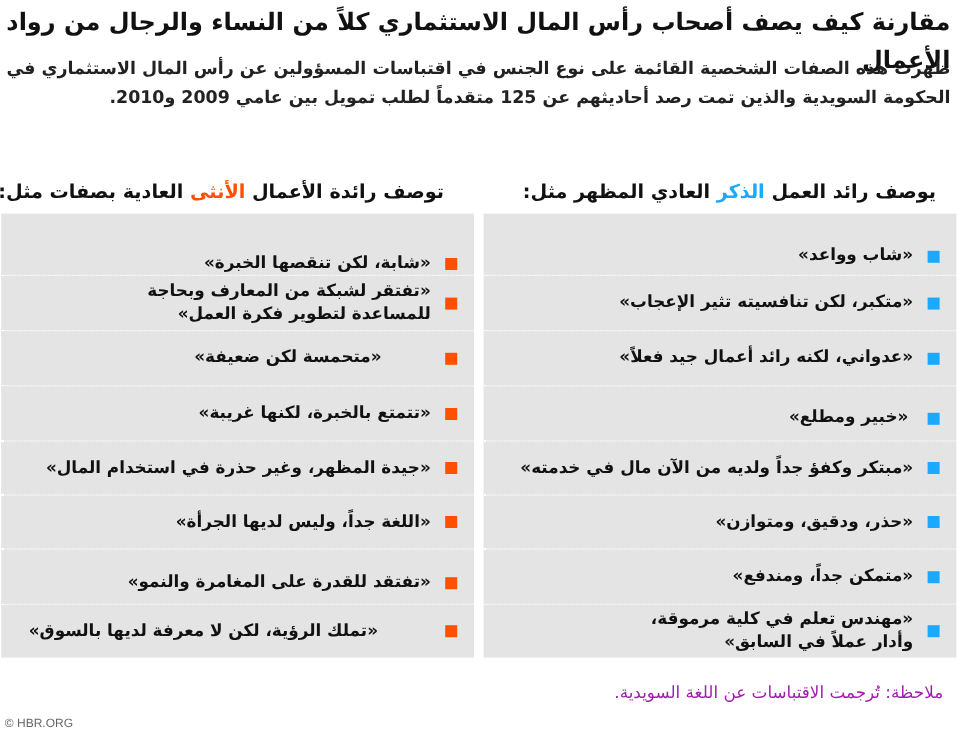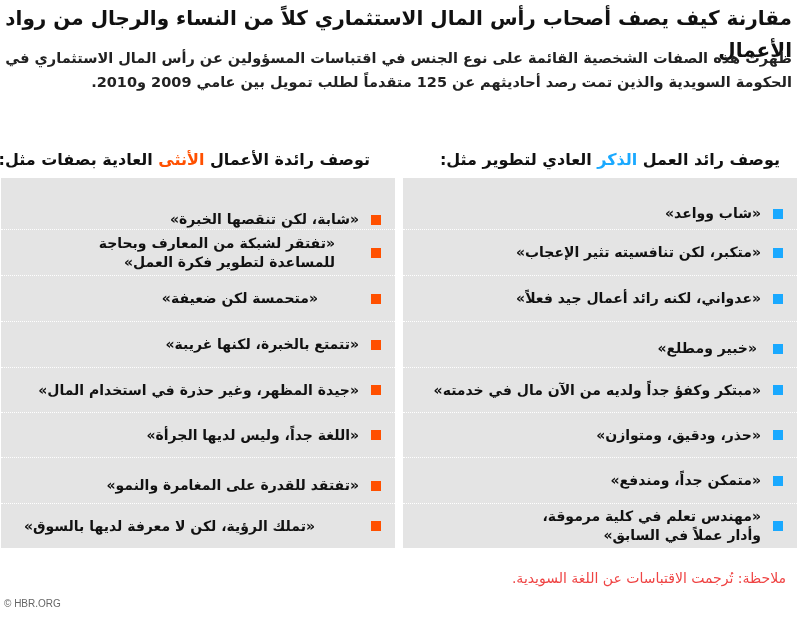--- a/index.html
+++ b/index.html
@@ -35,21 +35,21 @@
   .row:first-child { border-top: none; }
   .bullet { width: 10px; height: 10px; flex: 0 0 10px; margin-right: 14px; margin-left: 12px; }
   .female .bullet { background: #FF5000; }
   .male .bullet { background: #1AA9FF; margin-right: 14px; }
   .row-text {
     direction: rtl; text-align: right;
     font-size: 14px; font-weight: bold; line-height: 19px; color: #111;
   }
   .note {
     position: absolute; top: 570px; right: 14px; direction: rtl; text-align: left;
-    font-size: 14px; color: #ef4444; white-space: nowrap;
+    font-size: 14px; color: #a21caf; white-space: nowrap;
   }
   .credit {
     position: absolute; top: 598px; left: 4px;
     font-size: 10px; color: #666; font-family: "Liberation Sans", sans-serif;
   }
 </style>
 </head>
 <body>
 
 <div class="title">مقارنة كيف يصف أصحاب رأس المال الاستثماري كلاً من النساء والرجال من رواد الأعمال</div>
@@ -57,29 +57,29 @@
 
 <div class="col-head female">
   <span>توصف رائدة الأعمال</span>
   <span class="hl-f">الأنثى</span>
   <span>العادية بصفات مثل:</span>
 </div>
 
 <div class="col-head male">
   <span>يوصف رائد العمل</span>
   <span class="hl-m">الذكر</span>
-  <span>العادي لتطوير مثل:</span>
+  <span>العادي المظهر مثل:</span>
 </div>
 
 <div class="panel female">
   <div class="row" style="top:0;height:51px;padding-top:32px;">
       <span class="bullet"></span>
       <span class="row-text">«شابة، لكن تنقصها الخبرة»</span>
     </div>
-  <div class="row" style="top:51px;height:46px;gap:24px;">
+  <div class="row" style="top:51px;height:46px;">
       <span class="bullet"></span>
       <span class="row-text" style="width:240px;">«تفتقر لشبكة من المعارف وبحاجة للمساعدة لتطوير فكرة العمل»</span>
     </div>
   <div class="row" style="top:97px;height:46px;gap:41px;">
       <span class="bullet"></span>
       <span class="row-text">«متحمسة لكن ضعيفة»</span>
     </div>
   <div class="row" style="top:143px;height:46px;">
       <span class="bullet"></span>
       <span class="row-text">«تتمتع بالخبرة، لكنها غريبة»</span>

